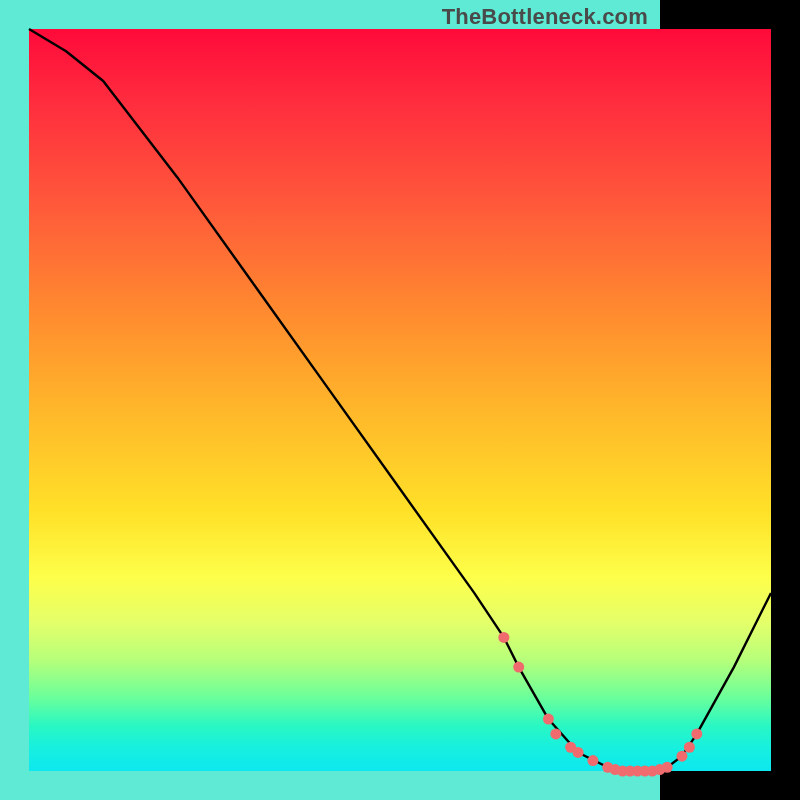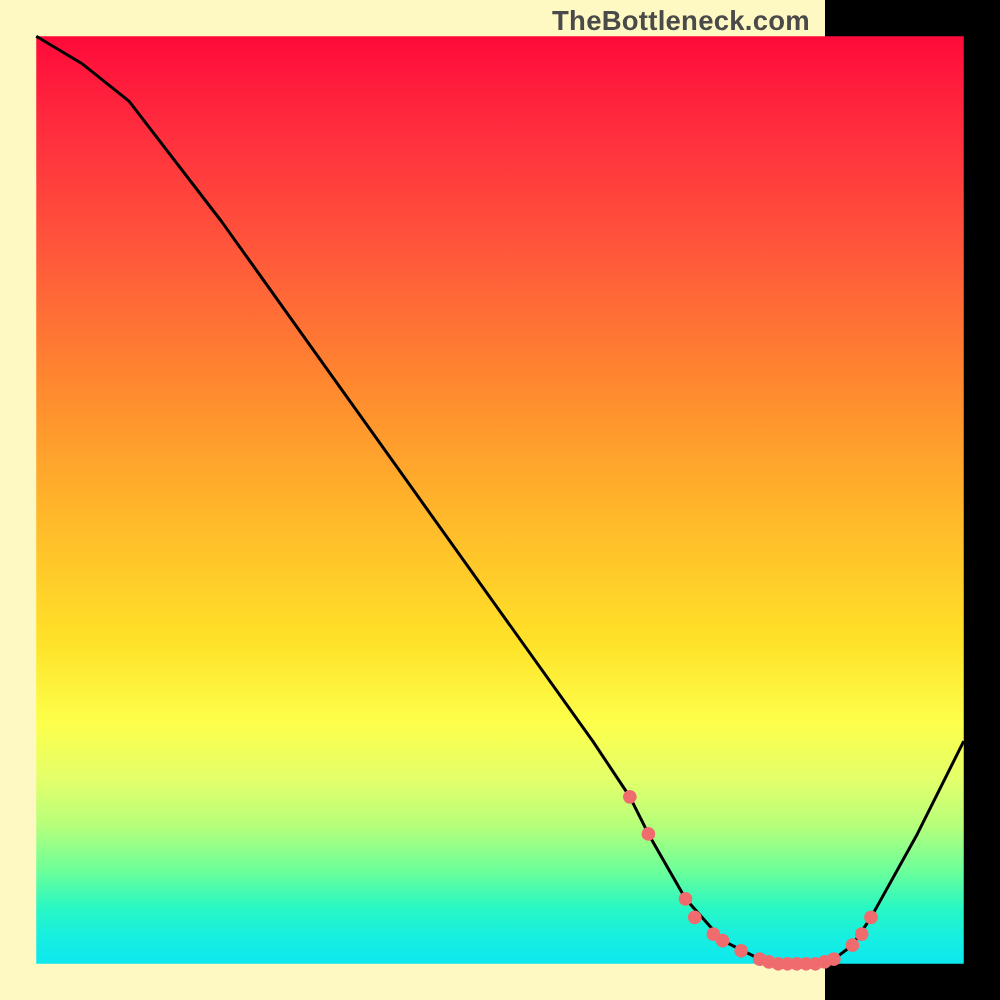--- a/index.html
+++ b/index.html
@@ -8,21 +8,21 @@
     width: 800px;
     height: 800px;
     background: #000;
     overflow: hidden;
     font-family: Arial, Helvetica, sans-serif;
   }
   .frame {
     position: relative;
     width: 660px;
     height: 800px;
-    background: #fef9c3;
+    background: #5eead4;
   }
   .watermark {
     position: absolute;
     top: 4px;
     right: 12px;
     color: #4a4a4a;
     font-size: 22px;
     font-weight: 600;
     letter-spacing: 0.2px;
     user-select: none;

